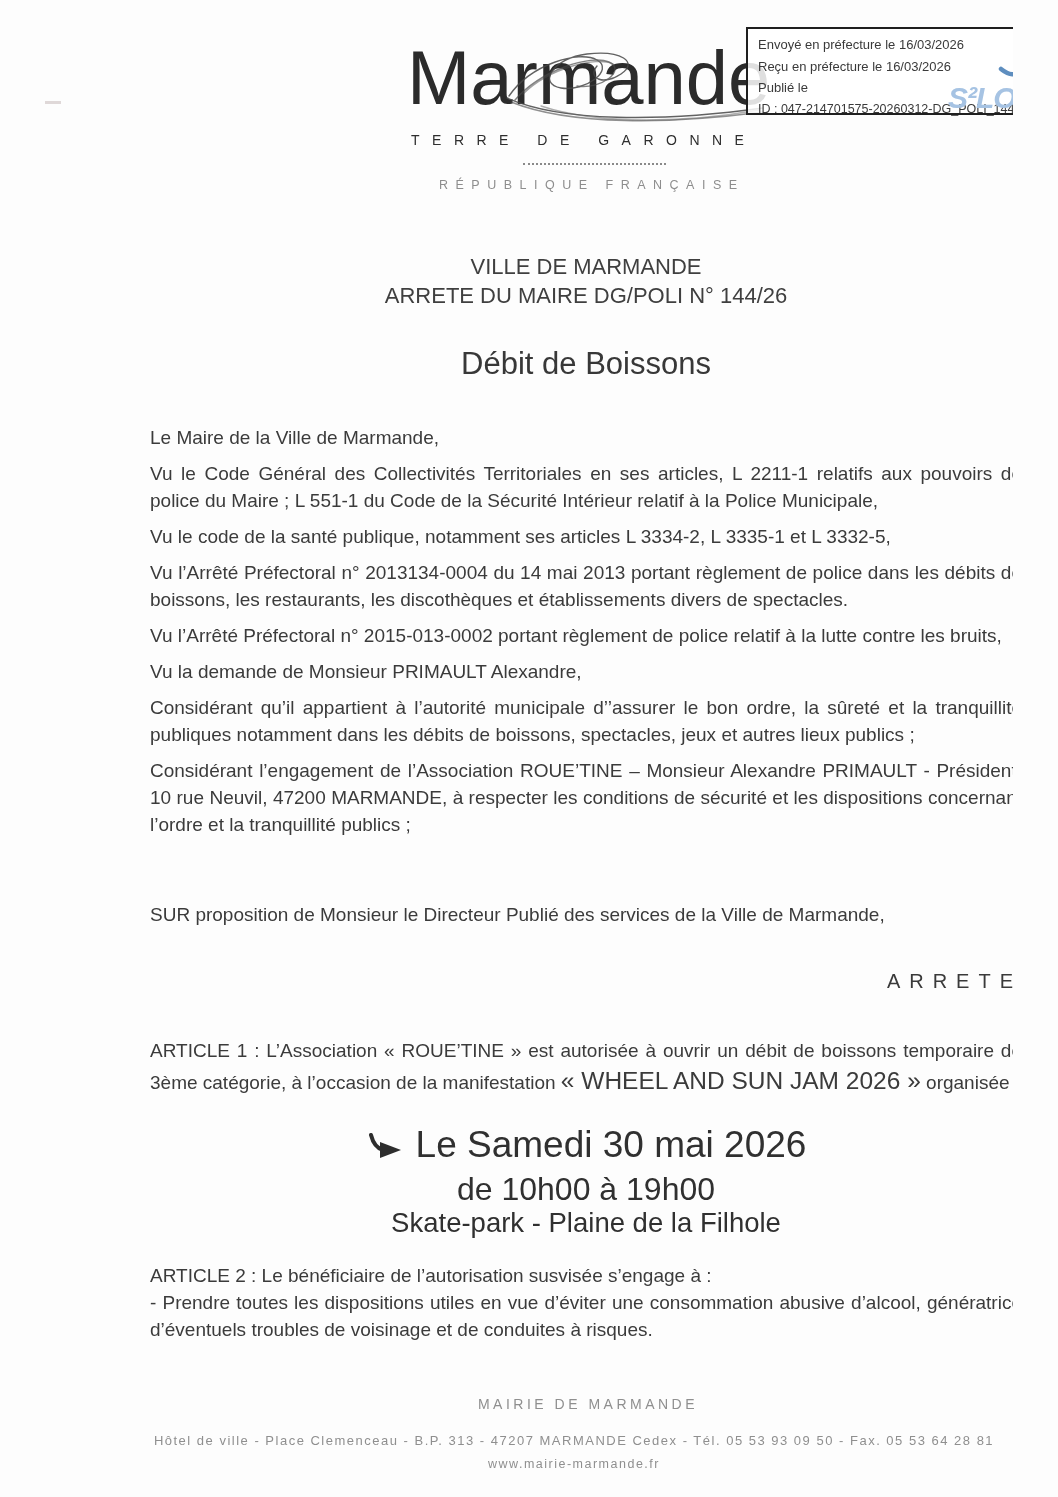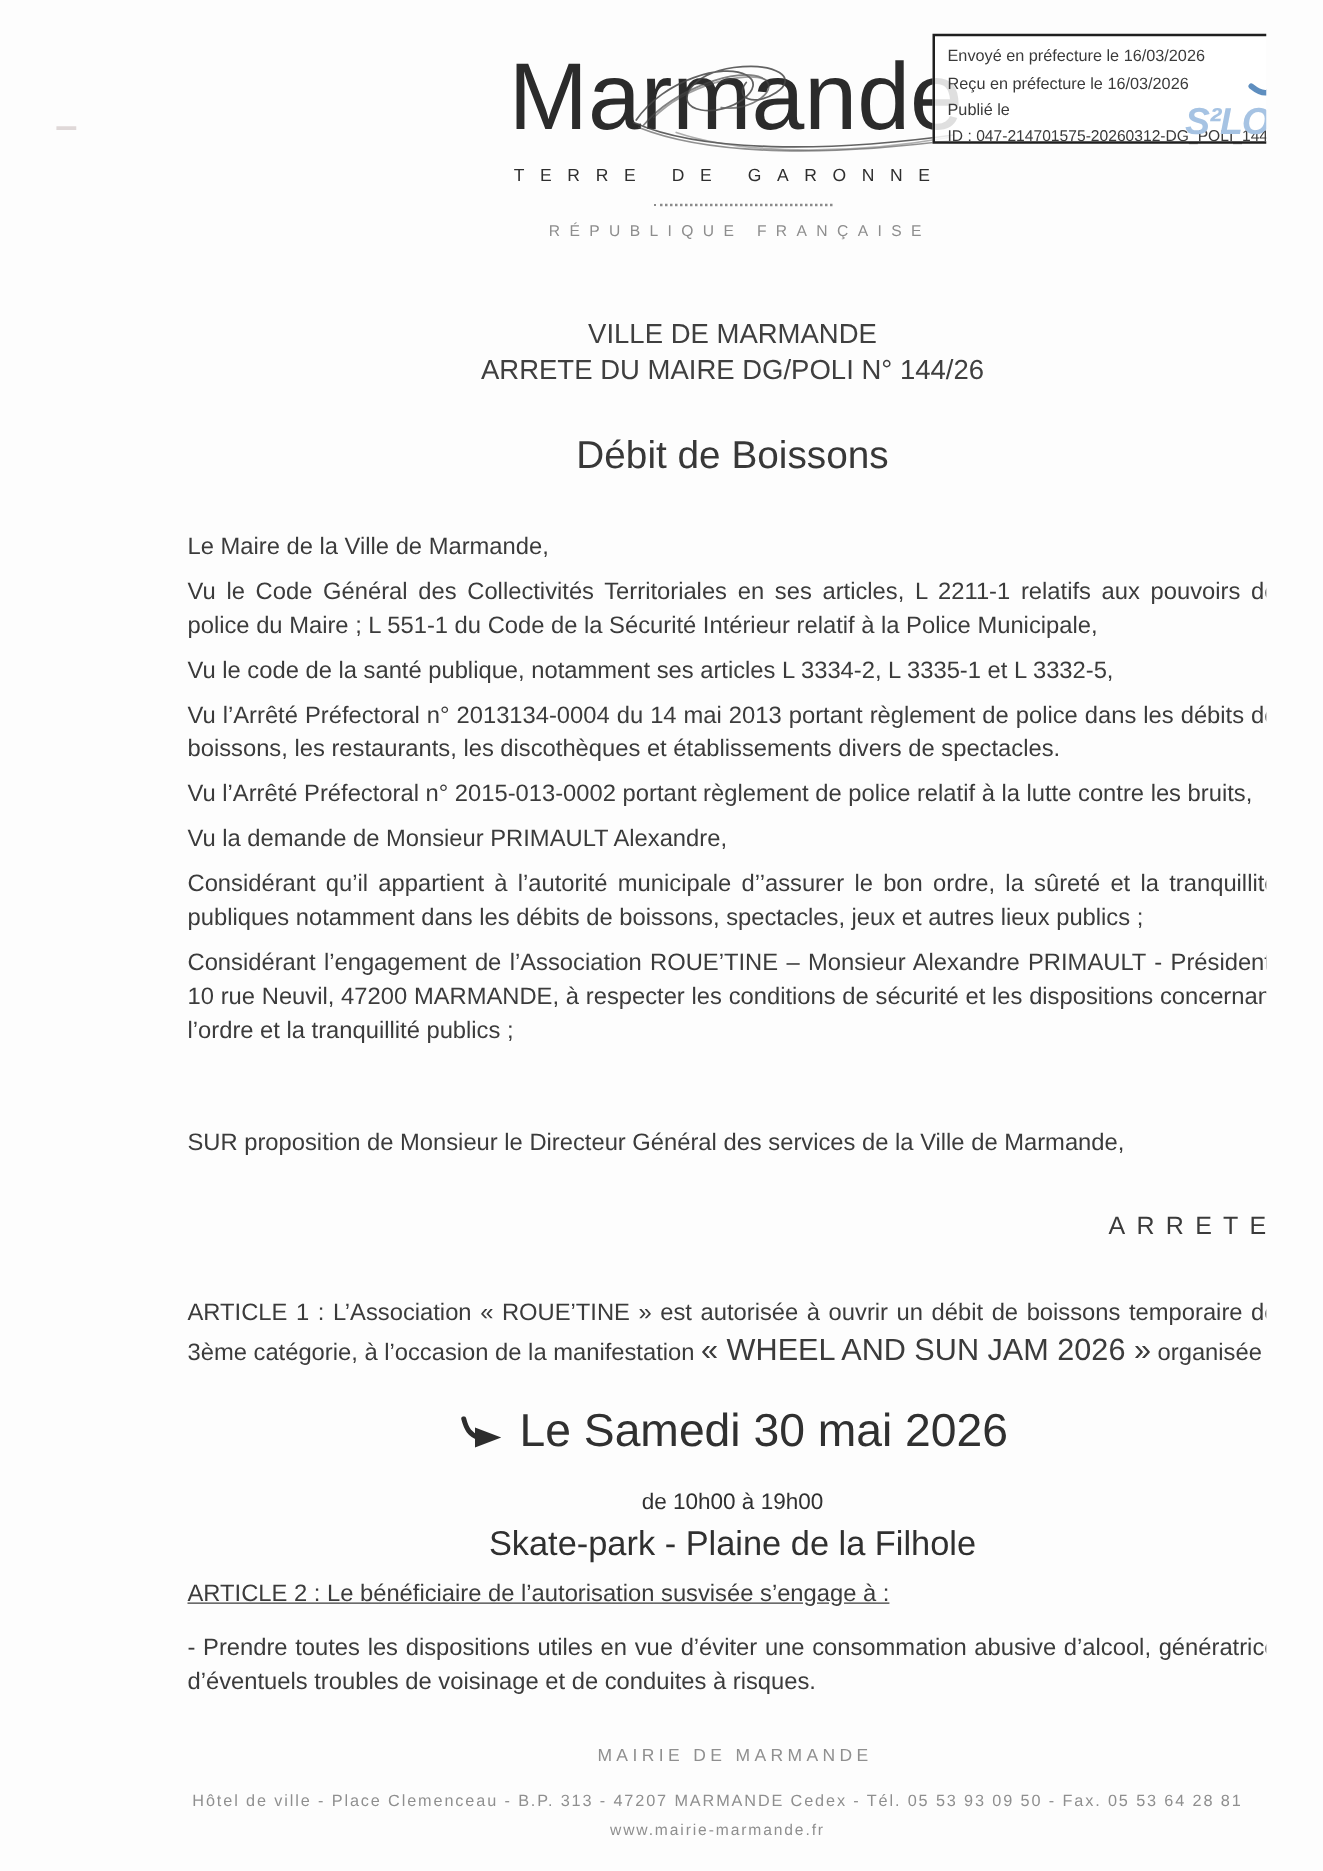--- a/index.html
+++ b/index.html
@@ -40,24 +40,24 @@
   }
   .sec-sur{top:901px;}
   .sec-arrete{top:970px;text-align:right;}
   .arrete-word{font-size:20px;letter-spacing:9px;color:#3a3a3a;}
   .sec-article1{top:1036px;}
   .sec-article1 p{line-height:29.5px;}
   .event-big{font-size:24.5px;}
   .sec-event{top:1126px;text-align:center;color:#303030;}
   .event-date{font-size:37px;line-height:38px;}
   .arrow-icon{display:inline-block;vertical-align:-2px;margin-right:14px;}
-  .event-time{font-size:18px;line-height:34px;margin-top:20px;}
+  .event-time{font-size:32px;line-height:34px;margin-top:8px;}
   .event-place{font-size:27.5px;line-height:34px;}
   .sec-article2{top:1262px;}
-  .sec-article2 .a2-head{margin-bottom:16px;text-decoration:underline;}
+  .sec-article2 .a2-head{margin-bottom:0;}
   
   .footer{position:absolute;left:0;top:1396px;width:1058px;text-align:center;color:#8f8f8f;z-index:1;}
   .footer-org{font-size:14px;letter-spacing:3.5px;margin-left:28px;}
   .footer-address{margin-top:21px;font-size:13px;letter-spacing:1.5px;white-space:nowrap;}
   .footer-web{margin-top:9px;font-size:12.5px;letter-spacing:1.5px;}
   svg{display:inline-block;}
 </style>
 </head>
 <body>
 
@@ -105,21 +105,21 @@
     <p>Vu le Code Général des Collectivités Territoriales en ses articles, L 2211-1 relatifs aux pouvoirs de police du Maire ; L 551-1 du Code de la Sécurité Intérieur relatif à la Police Municipale,</p>
     <p>Vu le code de la santé publique, notamment ses articles L 3334-2, L 3335-1 et L 3332-5,</p>
     <p>Vu l’Arrêté Préfectoral n° 2013134-0004 du 14 mai 2013 portant règlement de police dans les débits de boissons, les restaurants, les discothèques et établissements divers de spectacles.</p>
     <p>Vu l’Arrêté Préfectoral n° 2015-013-0002 portant règlement de police relatif à la lutte contre les bruits,</p>
     <p>Vu la demande de Monsieur PRIMAULT Alexandre,</p>
     <p>Considérant qu’il appartient à l’autorité municipale d’’assurer le bon ordre, la sûreté et la tranquillité publiques notamment dans les débits de boissons, spectacles, jeux et autres lieux publics ;</p>
     <p>Considérant l’engagement de l’Association ROUE’TINE – Monsieur Alexandre PRIMAULT - Président, 10 rue Neuvil, 47200 MARMANDE, à respecter les conditions de sécurité et les dispositions concernant l’ordre et la tranquillité publics ;</p>
   </div>
 
   <div class="sec sec-sur">
-    <p>SUR proposition de Monsieur le Directeur Général des services de la Ville de Marmande,</p>
+    <p>SUR proposition de Monsieur le Directeur Publié des services de la Ville de Marmande,</p>
   </div>
 
   <div class="sec sec-arrete">
     <span class="arrete-word">ARRETE</span>
   </div>
 
   <div class="sec sec-article1">
     <p><span>ARTICLE 1 : L’Association « ROUE’TINE » est autorisée à ouvrir un débit de boissons temporaire de 3ème catégorie, à l’occasion de la manifestation </span><span class="event-big">« WHEEL AND SUN JAM 2026 »</span><span> organisée :</span></p>
   </div>
 

